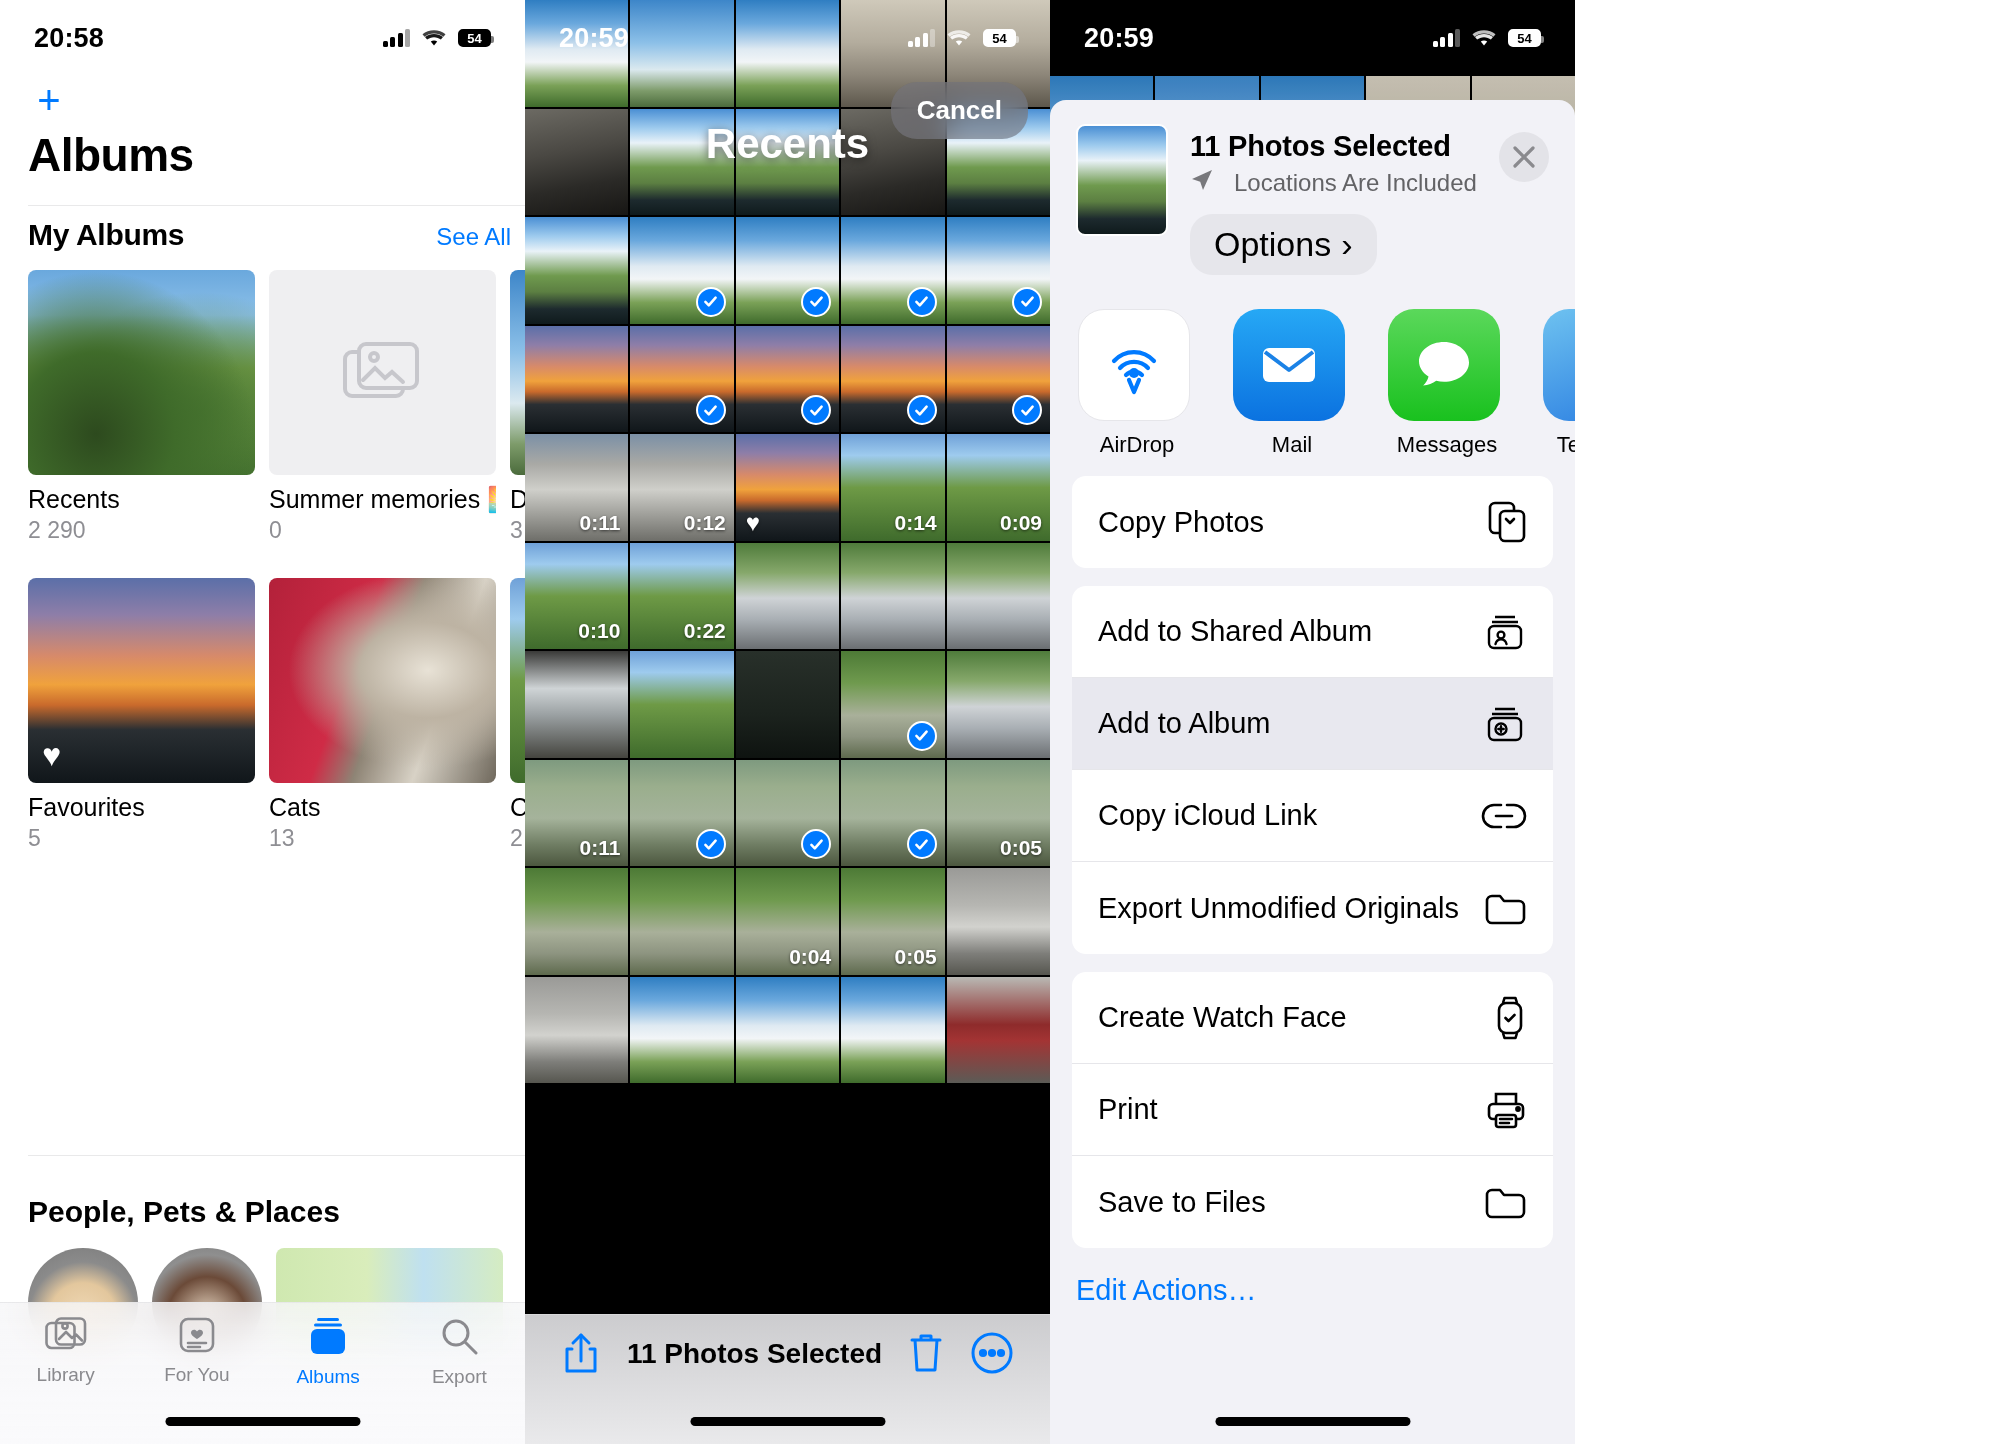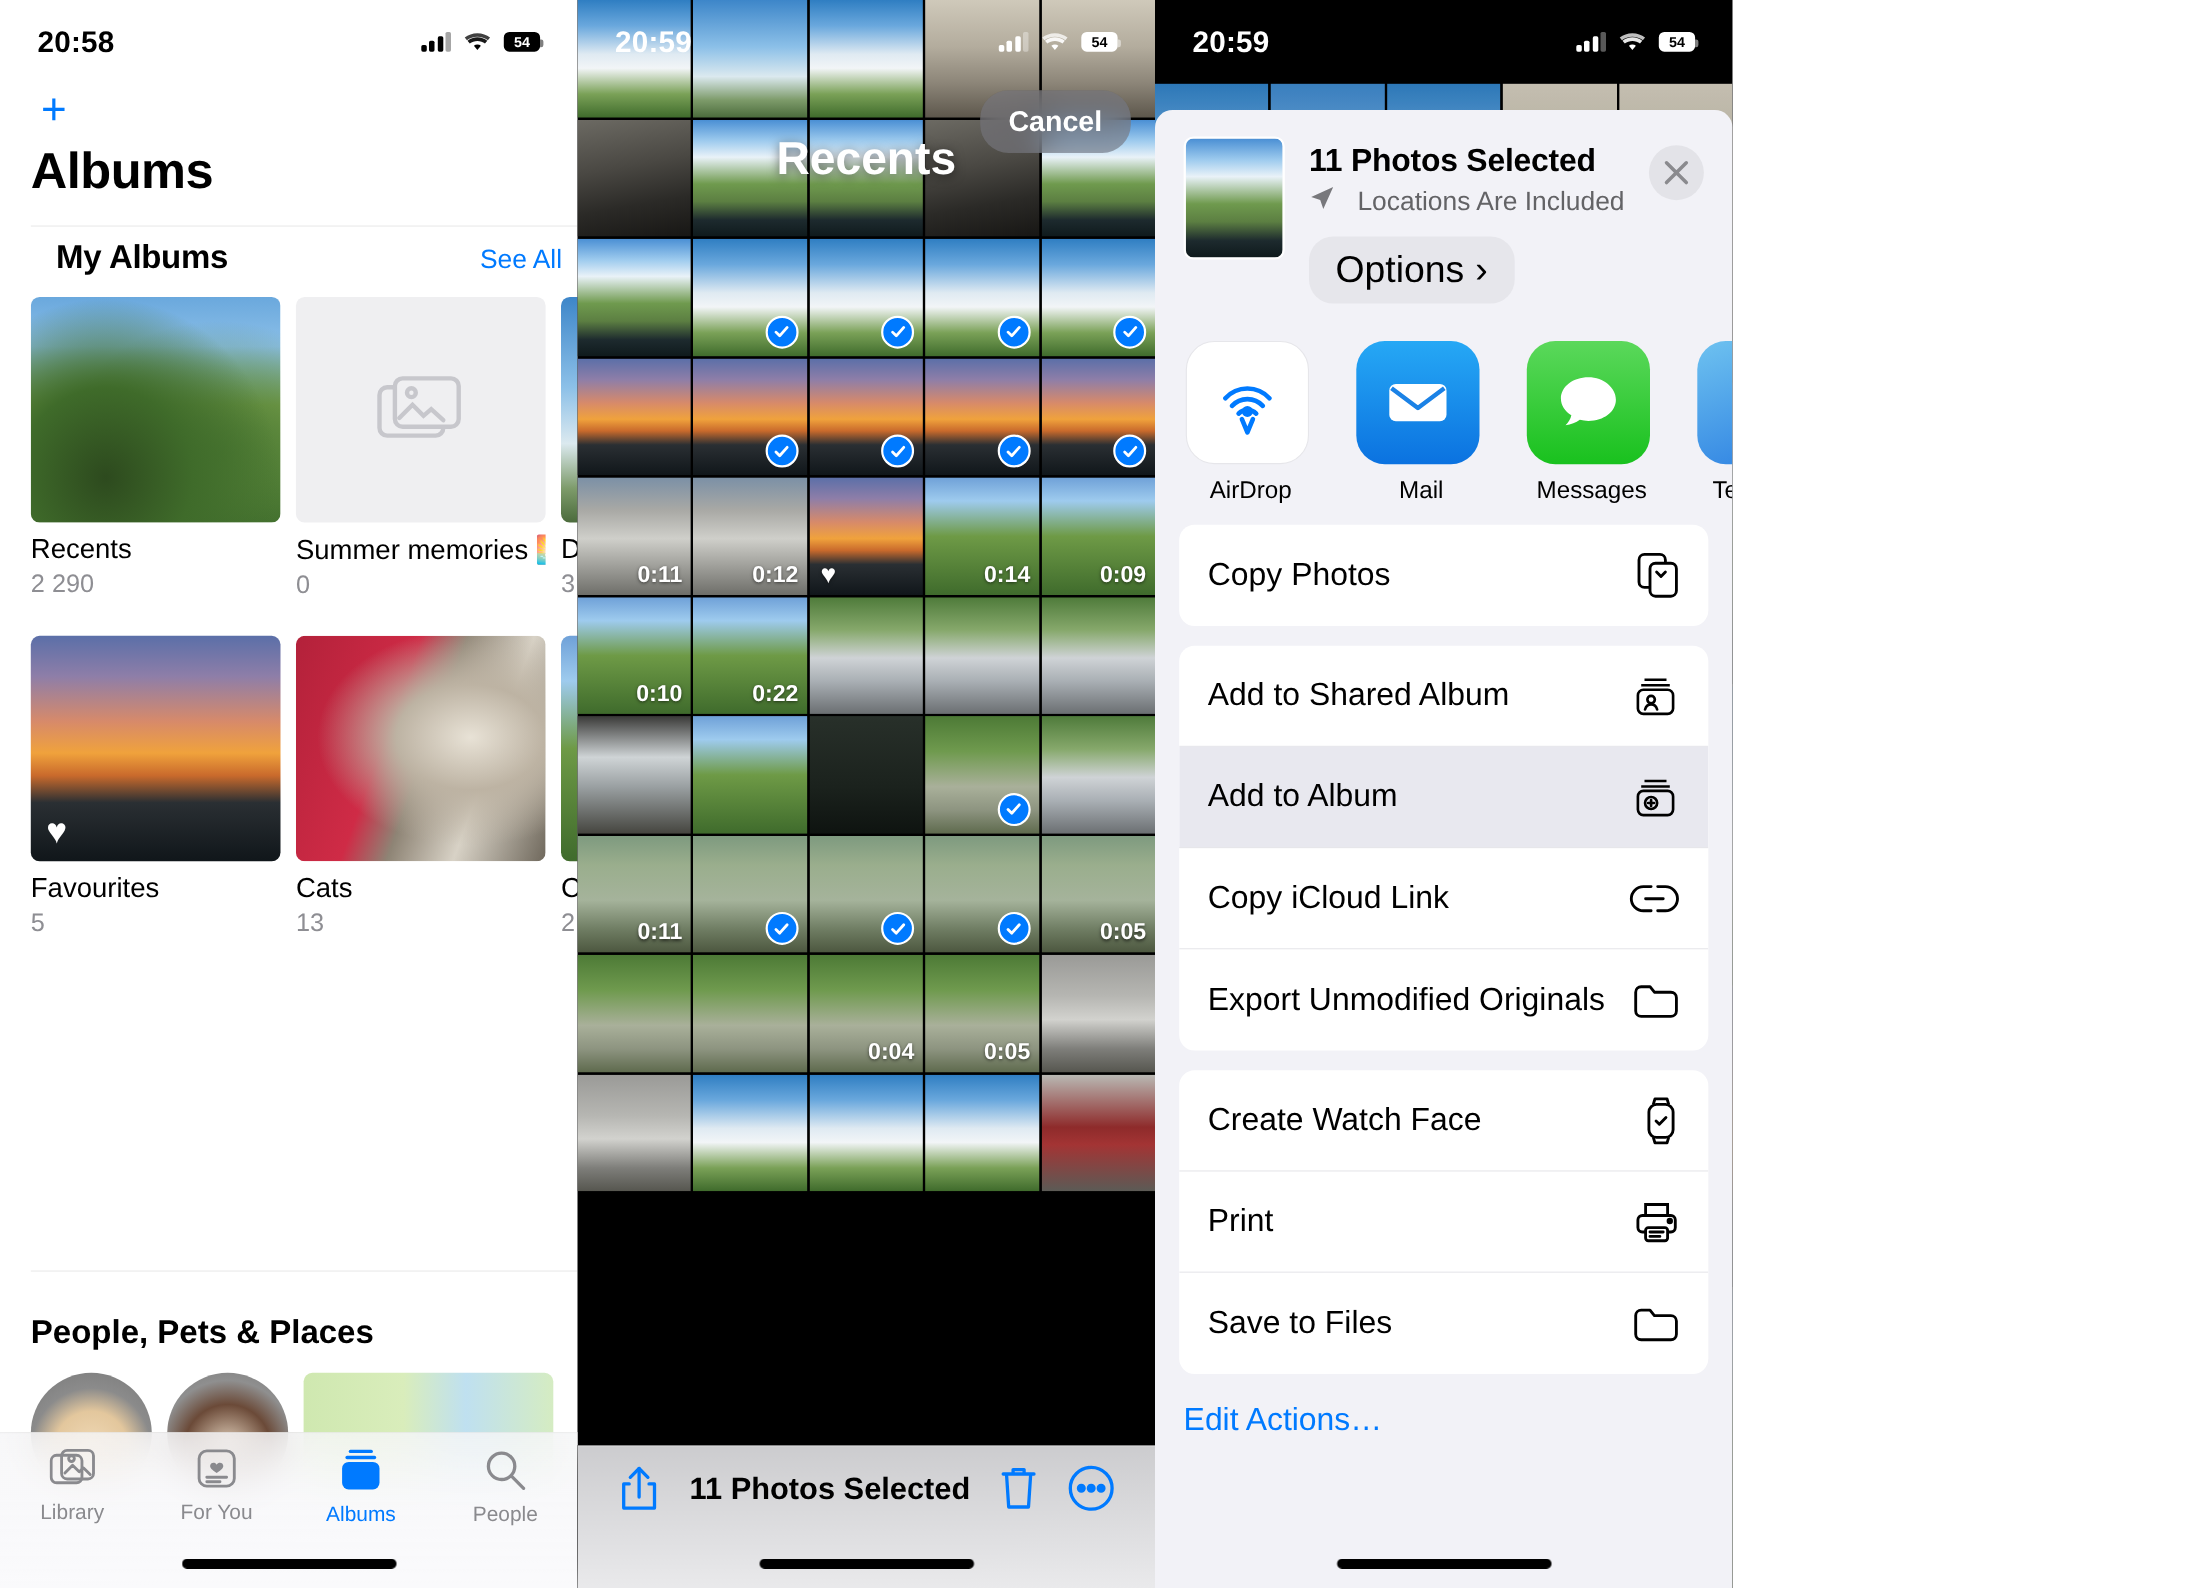--- a/index.html
+++ b/index.html
@@ -33,21 +33,21 @@
   .batt.filled { background: currentColor; border-color: currentColor; }
   .batt.filled span { color: #fff; font-size: 13px; font-weight: 700; line-height: 1; }
 
   
   #panel-albums { background: #fff; }
   .plus-btn { position: absolute; left: 28px; top: 80px; width: 42px; height: 42px;
               color: #007aff; font-size: 40px; font-weight: 300; line-height: 40px; text-align: center; }
   .big-title { position: absolute; left: 28px; top: 128px; font-size: 46px; font-weight: 800; letter-spacing: -.5px; }
   .hairline { position: absolute; left: 28px; right: 0; top: 205px; height: 1px; background: #e9e9ea; }
   .sec-head { position: absolute; left: 28px; right: 14px; display: flex;
-              align-items: baseline; justify-content: space-between; margin-left: 23px; }
+              align-items: baseline; justify-content: space-between; }
   .sec-head h2 { font-size: 30px; font-weight: 700; letter-spacing: -.3px; }
   .see-all { color: #007aff; font-size: 24px; }
   .alb-grid { position: absolute; left: 28px; top: 270px; display: flex; gap: 14px; }
   .alb-col { width: 227px; }
   .alb-thumb { width: 227px; height: 205px; border-radius: 8px; overflow: hidden; position: relative; background:#f0f0f0; }
   .alb-name { font-size: 25px; margin-top: 10px; white-space: nowrap; overflow: hidden; }
   .alb-count { font-size: 23px; color: #8e8e93; margin-top: 3px; }
   .heart-badge { position: absolute; left: 14px; bottom: 12px; color: #fff; font-size: 32px; line-height: 1; }
   .ph-placeholder { position:absolute; inset:0; display:flex; align-items:center; justify-content:center; color:#c7c7cc; }
 
@@ -281,21 +281,21 @@
         </span>
         <span class="tab-label">Albums</span>
       </div>
       <div class="tab">
         <span>
           <svg width="38" height="38" viewBox="0 0 38 38" fill="none" stroke="currentColor" stroke-width="3">
             <circle cx="16" cy="16" r="12"></circle>
               <path d="M25 25l11 11" stroke-linecap="round"></path>
           </svg>
         </span>
-        <span class="tab-label">People</span>
+        <span class="tab-label">Export</span>
       </div>
     </div>
     <div class="home-ind"></div>
   </div>
 
   <div class="panel" id="panel-recents">
     <div class="grid-photos" id="recents-grid">
         <div class="cell">
           <div class="fill img-clouds"></div>
         </div>

